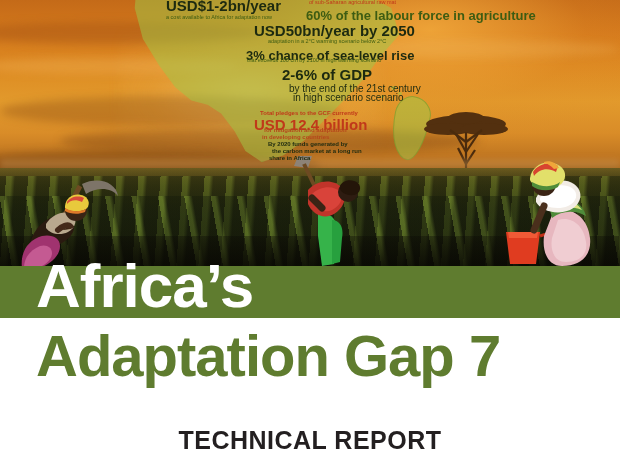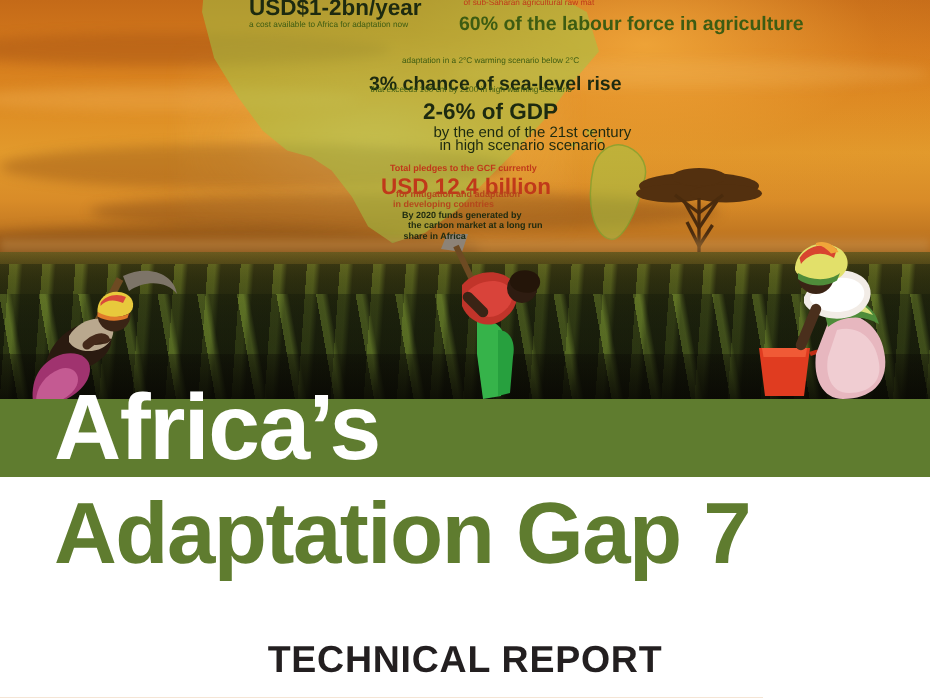--- a/index.html
+++ b/index.html
@@ -361,20 +361,21 @@
       <path d="M33 32 C38 24 50 21 58 26 L56 32 C48 27 39 29 34 36 Z" fill="#d8452f"></path>
       <path d="M32 42 C42 48 54 47 60 42 L58 47 C50 52 38 51 32 46 Z" fill="#4f8c3a"></path>
       <path d="M44 22 C50 20 56 23 59 28 L54 29 C50 25 47 23 44 24 Z" fill="#f0a63a"></path>
     </svg>
 
     <div class="info-layer">
       <p class="info big i-dark p1">USD$1-2bn/year</p>
       <p class="info tiny i-green p2">a cost available to Africa for adaptation now</p>
       <p class="info tiny i-rust p3">of sub-Saharan agricultural raw mat</p>
       <p class="info mid i-green p4">60% of the labour force in agriculture</p>
+      <p class="info big i-dark p5">USD50bn/year by 2050</p>
       <p class="info tiny i-green p6">adaptation in a 2°C warming scenario below 2°C</p>
       <p class="info mid i-dark p7">3% chance of sea-level rise</p>
       <p class="info tiny i-green p8">that exceeds 100 cm by 2100 in high warming scenario</p>
       <p class="info big i-dark p9">2-6% of GDP</p>
       <p class="info reg i-dark p10">by the end of the 21st century</p>
       <p class="info reg i-dark p11">in high scenario scenario</p>
       <p class="info tiny2 i-rust p13">Total pledges to the GCF currently</p>
       <p class="info big i-rust p14">USD 12.4 billion</p>
       <p class="info tiny2 i-rust2 p15">for mitigation and adaptation</p>
       <p class="info tiny2 i-rust2 p16">in developing countries</p>

